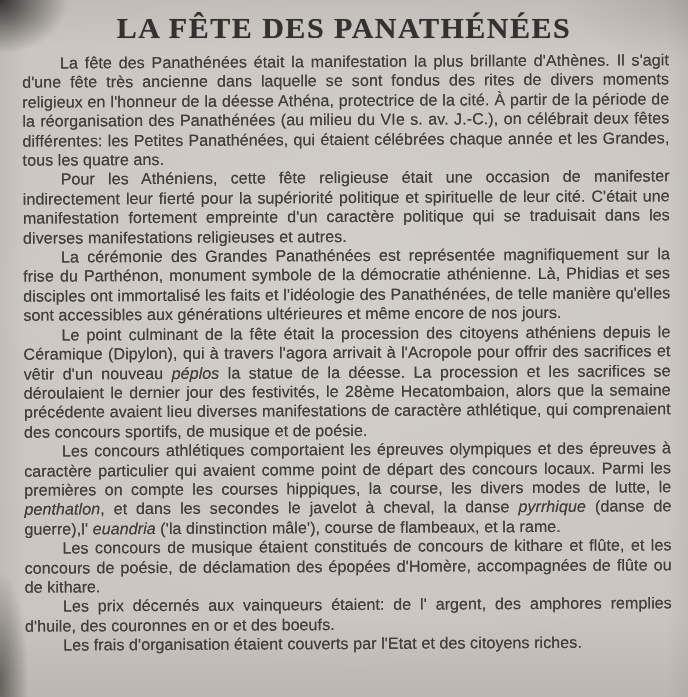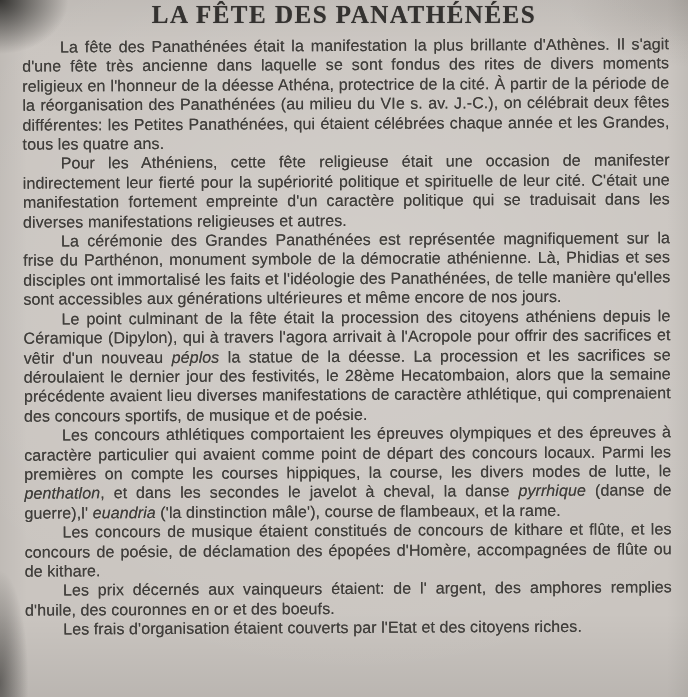--- a/index.html
+++ b/index.html
@@ -18,25 +18,25 @@
       radial-gradient(ellipse 95px 75px at 0% 0%, rgba(22,22,20,0.80), rgba(22,22,20,0) 72%),
       radial-gradient(ellipse 38px 150px at 0% 98%, rgba(35,34,32,0.55), rgba(35,34,32,0) 75%),
       radial-gradient(ellipse 160px 90px at 100% 0%, rgba(90,84,78,0.18), rgba(90,84,78,0) 75%),
       radial-gradient(ellipse 620px 520px at 52% 42%, rgba(255,255,255,0.16), rgba(255,255,255,0) 75%),
       linear-gradient(to bottom, rgba(0,0,0,0.05), rgba(0,0,0,0) 7%, rgba(0,0,0,0) 88%, rgba(0,0,0,0.08)),
       linear-gradient(to right, rgba(0,0,0,0.05), rgba(0,0,0,0) 4%, rgba(0,0,0,0) 97%, rgba(0,0,0,0.05));
     font-family: "Liberation Sans", "DejaVu Sans", sans-serif;
   }
   .title {
     margin: 0;
-    padding-top: 1px;
+    padding-top: 11px;
     text-align: center;
     font-family: "Liberation Serif", "DejaVu Serif", serif;
     font-weight: 600;
-    font-size: 25px;
+    font-size: 30px;
     letter-spacing: 1.5px;
     color: #343230;
     text-shadow: 0 0 0.7px rgba(52,50,48,0.75);
   }
   .body-text {
     margin-top: 7px;
     padding: 0 19px 0 22px;
     transform: rotate(-0.3deg);
     transform-origin: 50% 0;
   }

